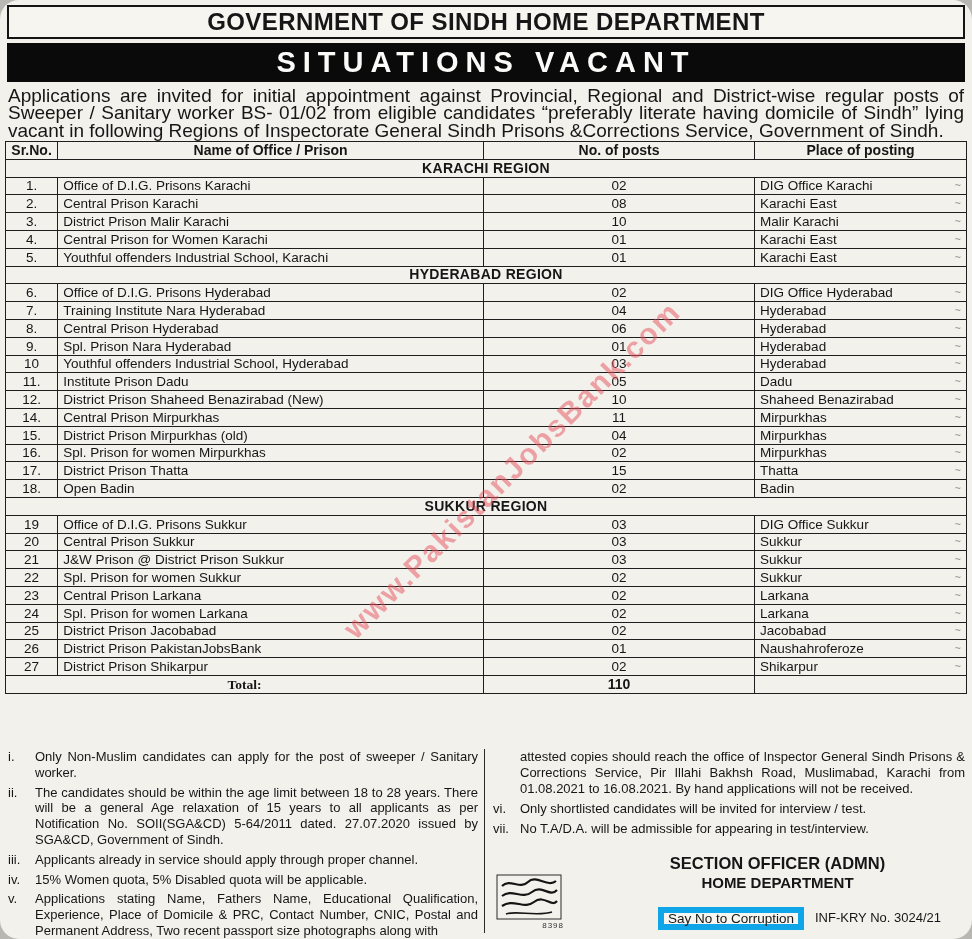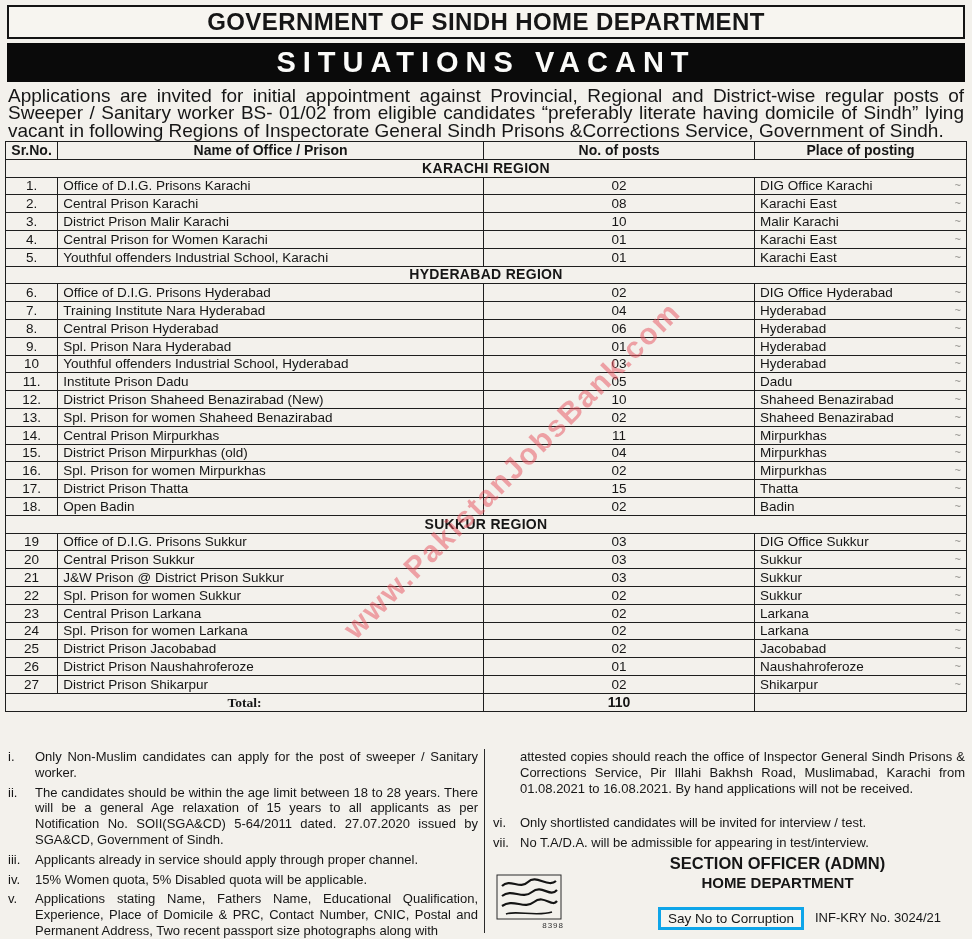--- a/index.html
+++ b/index.html
@@ -8,20 +8,21 @@
     font-family: "Liberation Sans", "DejaVu Sans", sans-serif;
   }
   .page {
     position: relative;
     width: 972px;
     height: 939px;
     margin: 0 auto;
     background: #f3f1ec;
     color: #161616;
     overflow: hidden;
+    border-radius: 19px;
   }
   .header-box {
     position: absolute; top: 5px; left: 7px; width: 958px; height: 34px;
     border: 2px solid #141414; background: #f7f5f0;
     display: flex; align-items: center; justify-content: center;
     font-weight: bold; font-size: 24px; letter-spacing: .4px;
   }
   .banner {
     position: absolute; top: 43px; left: 7px; width: 958px; height: 39px;
     background: #0a0a0a; color: #fbfbf9;
@@ -58,30 +59,30 @@
     color: rgba(232,79,92,.5); white-space: nowrap;
     pointer-events: none; z-index: 4;
   }
   .notes { position: absolute; top: 747px; left: 0; width: 972px; height: 192px; font-size: 13px; }
   .notes-left  { position: absolute; left: 8px;   top: 2px; width: 470px; }
   .notes-right { position: absolute; left: 493px; top: 2px; width: 472px; }
   .divider { position: absolute; left: 484px; top: 2px; width: 1px; height: 184px; background: #2a2a2a; }
   .note { display: flex; margin-bottom: 4px; }
   .note-num { flex: 0 0 27px; }
   .note-text { flex: 1; text-align: justify; line-height: 15.8px; }
-  .cont { padding-left: 27px; text-align: justify; line-height: 15.8px; margin-bottom: 19px; }
+  .cont { padding-left: 27px; text-align: justify; line-height: 15.8px; margin-bottom: 5px; }
   .officer { position: absolute; left: 645px; top: 854px; width: 265px; text-align: center; z-index: 2; }
   .officer-1 { font-size: 16.5px; font-weight: bold; }
   .officer-2 { font-size: 15px; font-weight: bold; margin-top: 1px; }
   .stamp { position: absolute; left: 494px; top: 874px; width: 70px; text-align: right; z-index: 2; }
   .stamp svg { display: block; margin: 0 auto; }
   .stamp-num { font-size: 8px; letter-spacing: 1px; color: #333; margin-top: 1px; }
   .slogan-box {
     position: absolute; left: 658px; top: 907px; width: 146px; height: 23px;
-    border: 3px solid #0ea5e9; background: #f7f5f0;
+    border: 6px solid #0ea5e9; background: #f7f5f0;
     display: flex; align-items: center; justify-content: center;
     font-size: 13.5px; z-index: 2;
   }
   .ref-no { position: absolute; left: 815px; top: 910px; font-size: 13px; z-index: 2; }
 </style>
 </head>
 <body>
 
 <div class="page" style="background: rgb(243, 241, 236); color: rgb(22, 22, 22);">
 
@@ -173,26 +174,20 @@
           <td class="c2">05</td>
           <td class="c3">Dadu</td>
         </tr>
         <tr class="data-row">
           <td class="c0">12.</td>
           <td class="c1">District Prison Shaheed Benazirabad (New)</td>
           <td class="c2">10</td>
           <td class="c3">Shaheed Benazirabad</td>
         </tr>
         <tr class="data-row">
-          <td class="c0">13.</td>
-          <td class="c1">Spl. Prison for women Shaheed Benazirabad</td>
-          <td class="c2">02</td>
-          <td class="c3">Shaheed Benazirabad</td>
-        </tr>
-        <tr class="data-row">
           <td class="c0">14.</td>
           <td class="c1">Central Prison Mirpurkhas</td>
           <td class="c2">11</td>
           <td class="c3">Mirpurkhas</td>
         </tr>
         <tr class="data-row">
           <td class="c0">15.</td>
           <td class="c1">District Prison Mirpurkhas (old)</td>
           <td class="c2">04</td>
           <td class="c3">Mirpurkhas</td>
@@ -255,21 +250,21 @@
           <td class="c3">Larkana</td>
         </tr>
         <tr class="data-row">
           <td class="c0">25</td>
           <td class="c1">District Prison Jacobabad</td>
           <td class="c2">02</td>
           <td class="c3">Jacobabad</td>
         </tr>
         <tr class="data-row">
           <td class="c0">26</td>
-          <td class="c1">District Prison Naushahroferoze</td>
+          <td class="c1">District Prison PakistanJobsBank</td>
           <td class="c2">01</td>
           <td class="c3">Naushahroferoze</td>
         </tr>
         <tr class="data-row">
           <td class="c0">27</td>
           <td class="c1">District Prison Shikarpur</td>
           <td class="c2">02</td>
           <td class="c3">Shikarpur</td>
         </tr>
         <tr class="total-row">

